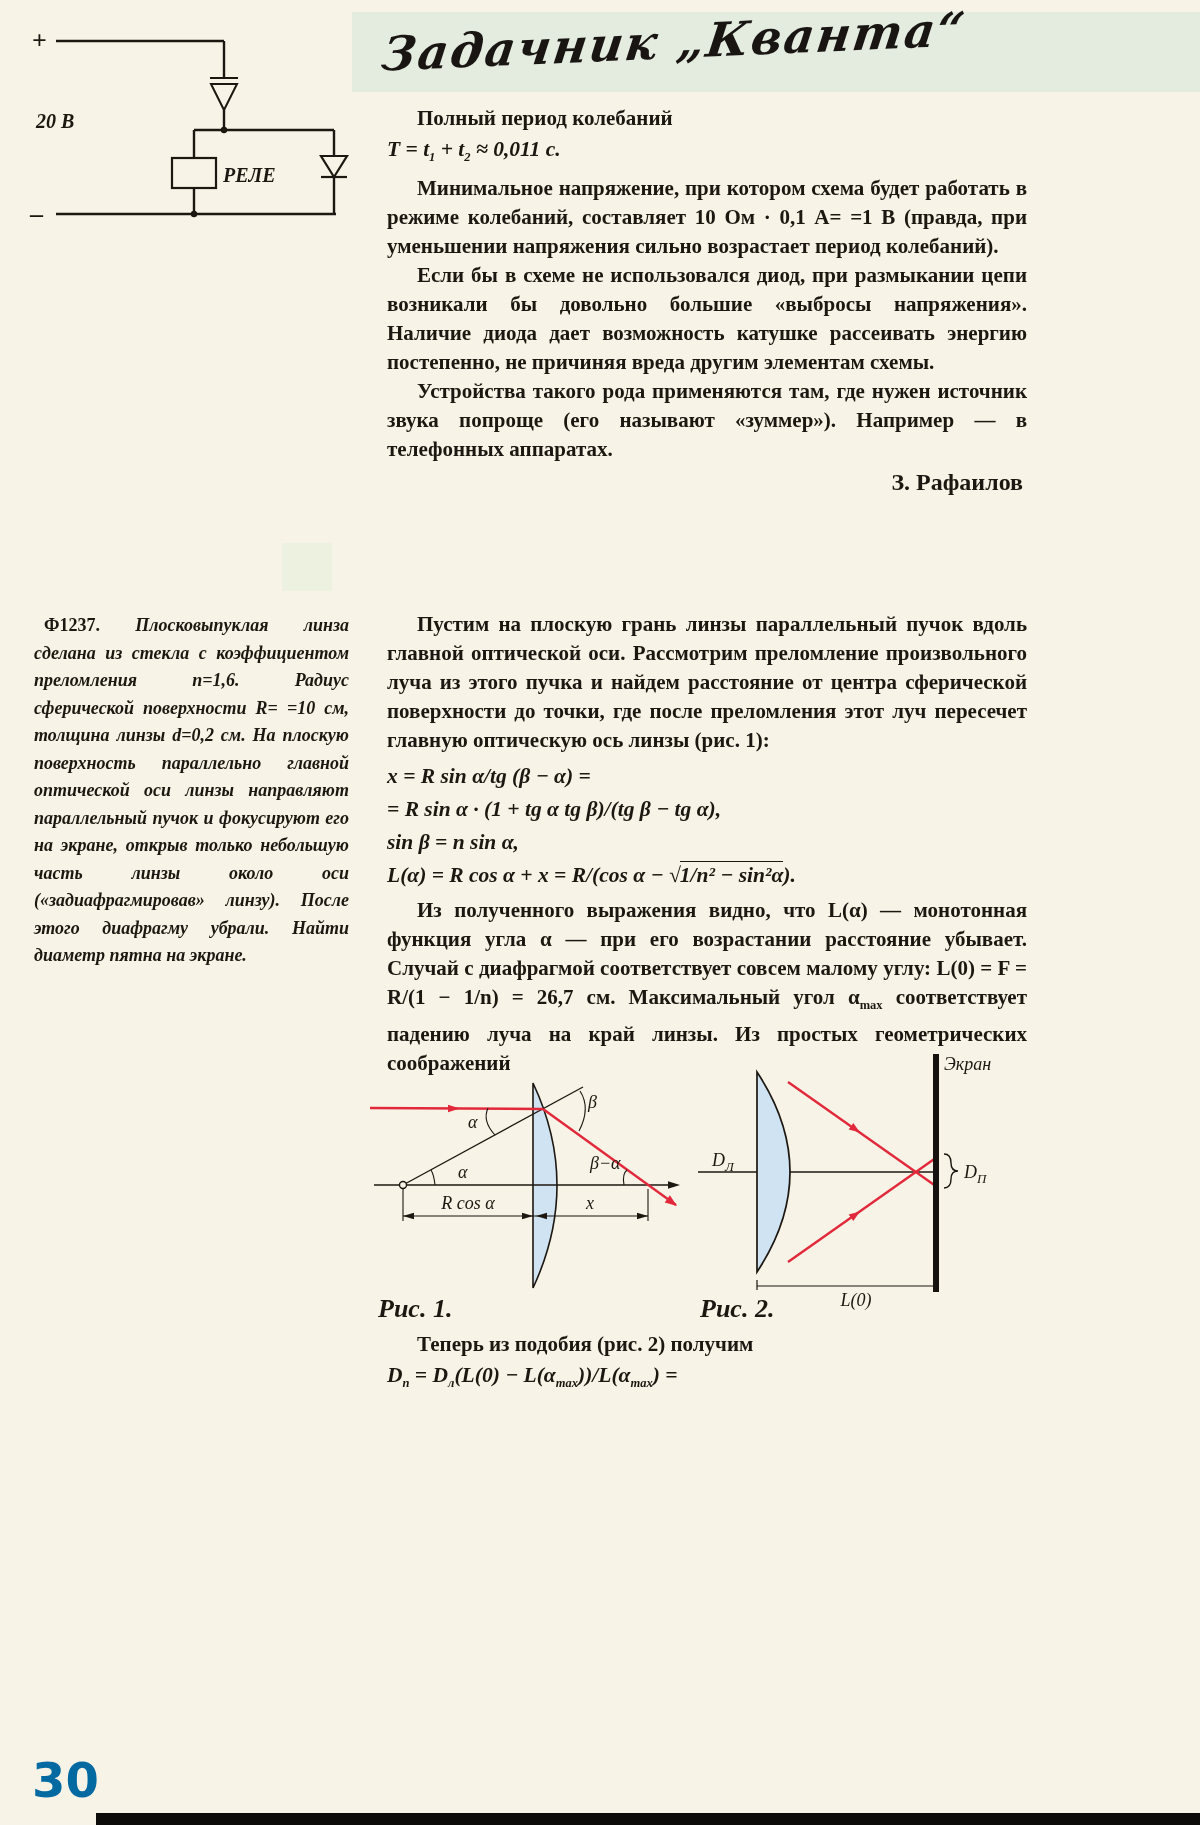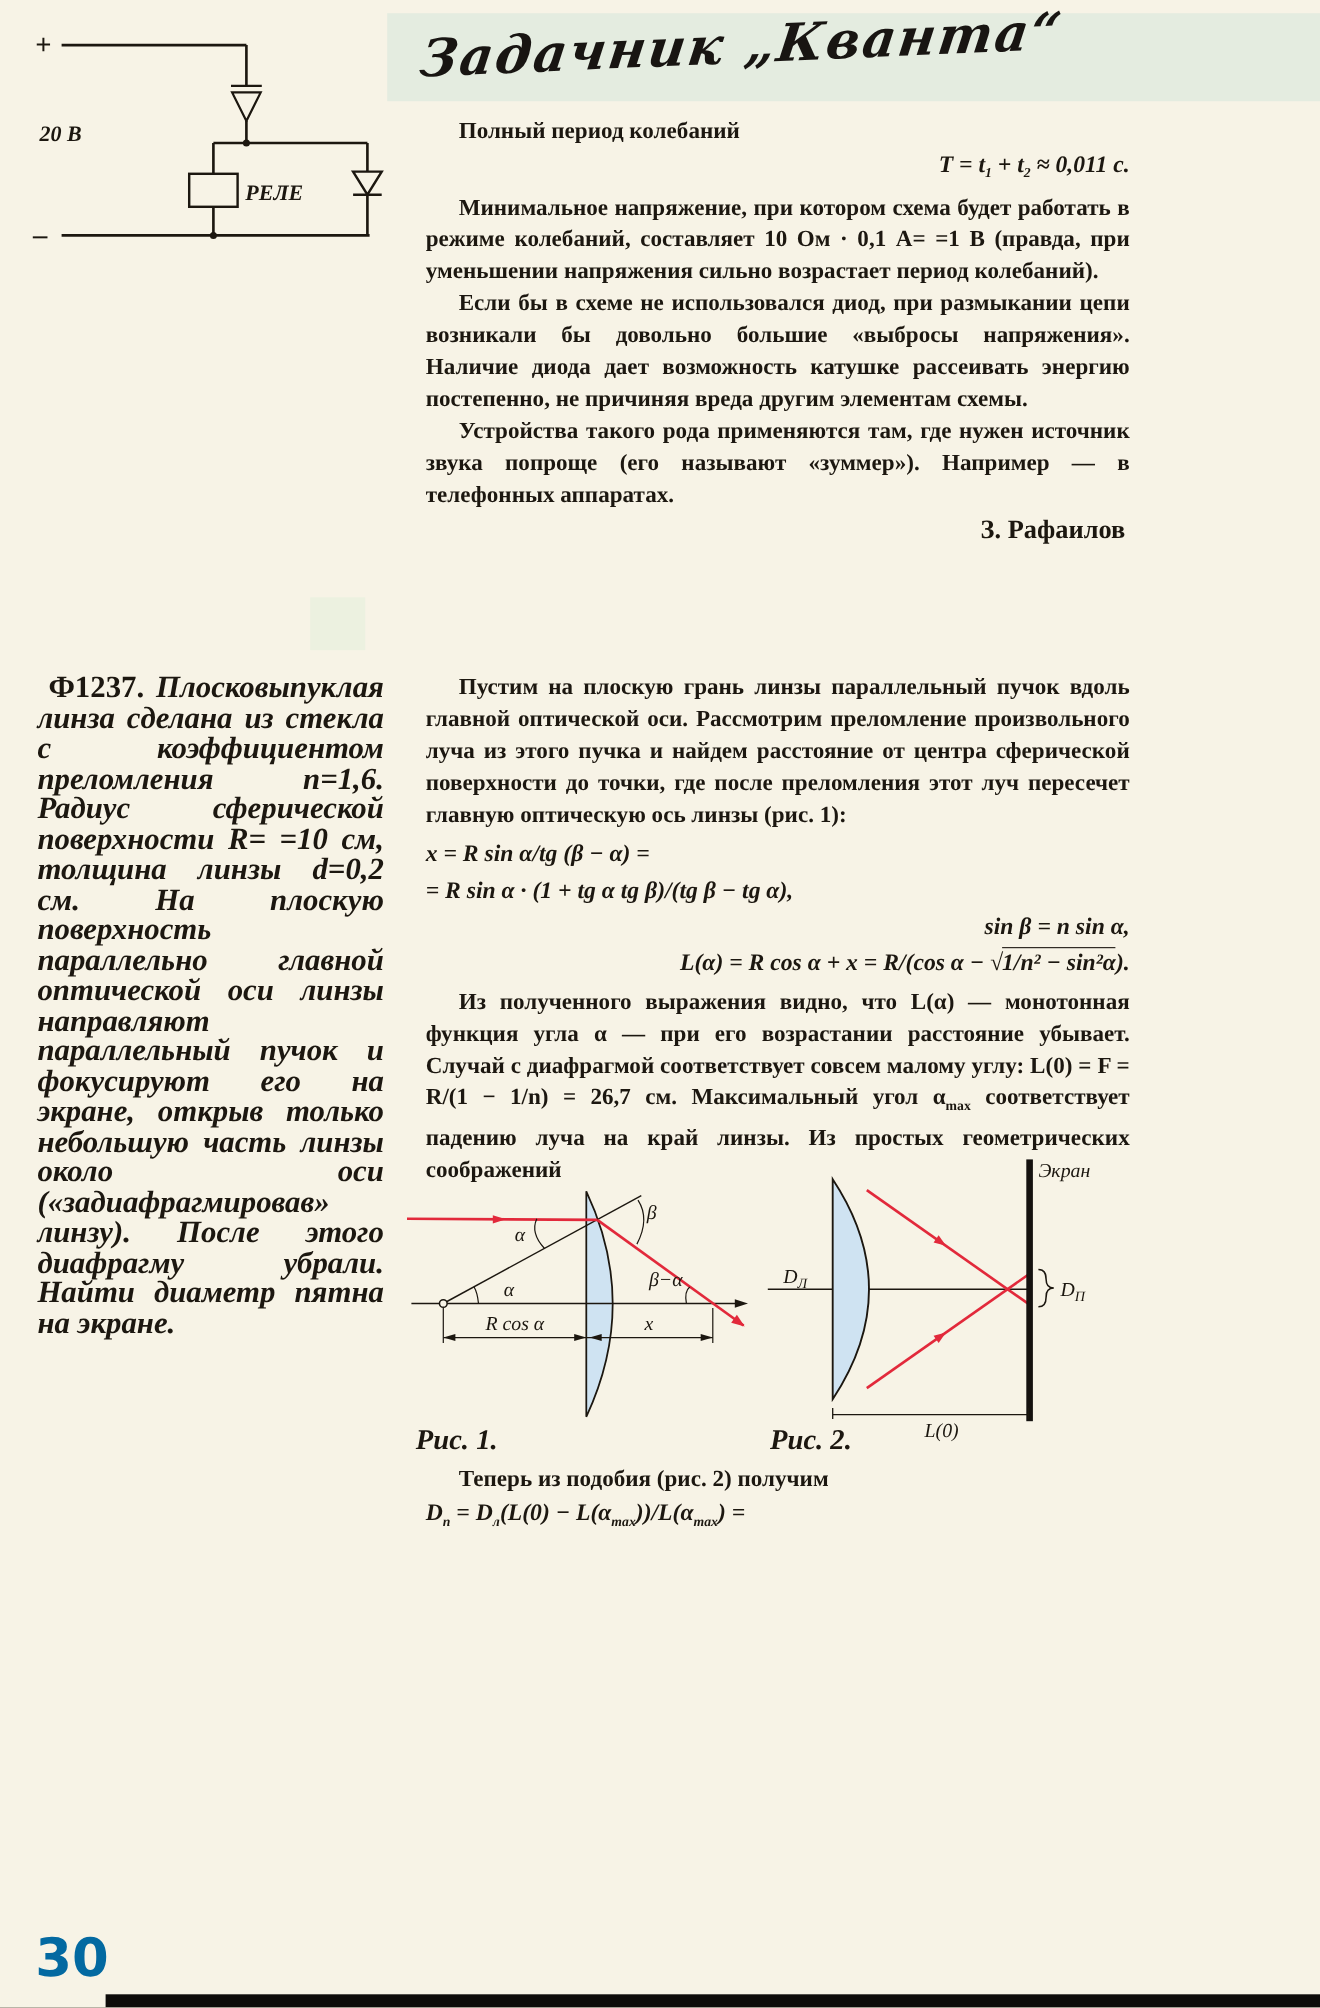--- a/index.html
+++ b/index.html
@@ -22,28 +22,28 @@
   .scan-artifact { position:absolute; left:282px; top:543px; width:50px; height:48px; background:#ecf1e0; }
 
   
   .col-right { position:absolute; left:375px; width:640px;margin-left:12px; }
   .body-text { font-size:21px; line-height:29px; font-weight:bold; text-align:justify; }
   .ind { text-indent:30px; }
   .author { text-align:right; font-weight:bold; font-size:24px; margin-top:5px; padding-right:4px; }
 
   .problem {
     position:absolute; left:34px; top:612px; width:315px;
-    font-size:28px; line-height:27.5px; font-weight:bold; font-style:italic;
+    font-size:18px; line-height:27.5px; font-weight:bold; font-style:italic;
     text-align:justify; text-indent:10px;
   }
   .problem .pid { font-style:normal; }
 
   .formula { font-size:21.5px; line-height:33px; font-weight:bold; font-style:italic; }
   .formula sub, .body-text sub { font-size:12.5px; }
-  .center { text-align:right; }
+  .center { text-align:left; }
   .fright { text-align:left; padding-right:2px; }
   .mathblock { margin:5px 0 4px 0; }
   .radicand { border-top:1.7px solid #1c1710; padding-top:1px; margin-left:-1px; }
   .indent55 { padding-left:55px; }
 
   .figcap { position:absolute; font-size:26px; font-weight:bold; font-style:italic; }
   .cap1 { left:378px; top:1294px; }
   .cap2 { left:700px; top:1294px; }
 
   .fig { position:absolute; }

